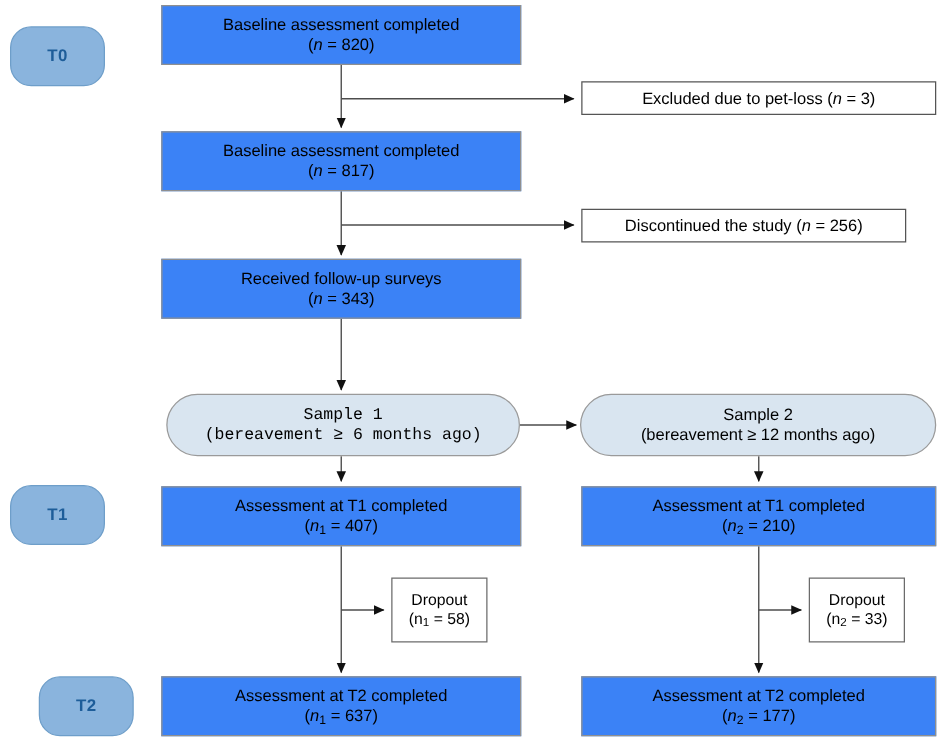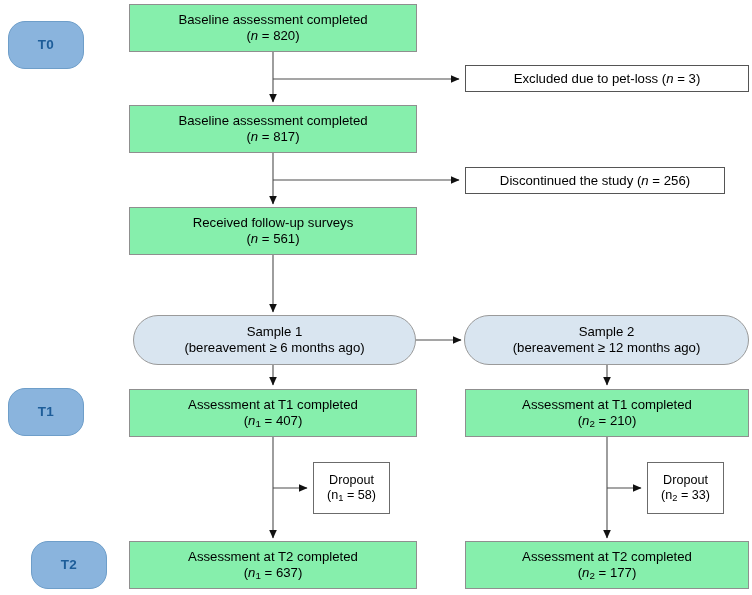--- a/index.html
+++ b/index.html
@@ -31,21 +31,21 @@
     position: absolute;
     box-sizing: border-box;
     display: flex;
     align-items: center;
     justify-content: center;
     text-align: center;
     color: #000000;
     line-height: 1.18;
   }
   .proc-box {
-    background: #86efac;
+    background: #3b82f6;
     border: 1px solid #8f8f8f;
     font-size: 13.2px;
   }
   .side-box {
     background: #ffffff;
     border: 1px solid #555555;
     font-size: 13.2px;
   }
   .small-box {
     background: #ffffff;
@@ -134,33 +134,33 @@
   <div class="node proc-box" style="left:129px; top:105px; width:288px; height:48px;">
     <span class="lines">
       <span class="ln">Baseline assessment completed</span>
       <span class="ln"><span>(</span><span class="ital">n</span><span> = 817)</span></span>
     </span>
   </div>
 
   <div class="node proc-box" style="left:129px; top:207px; width:288px; height:48px;">
     <span class="lines">
       <span class="ln">Received follow-up surveys</span>
-      <span class="ln"><span>(</span><span class="ital">n</span><span> = 561)</span></span>
+      <span class="ln"><span>(</span><span class="ital">n</span><span> = 343)</span></span>
     </span>
   </div>
 
   <div class="node side-box" style="left:465px; top:65px; width:284px; height:27px;">
     <span class="ln"><span>Excluded due to pet-loss (</span><span class="ital">n</span><span> = 3)</span></span>
   </div>
 
   <div class="node side-box" style="left:465px; top:167px; width:260px; height:27px;">
     <span class="ln"><span>Discontinued the study (</span><span class="ital">n</span><span> = 256)</span></span>
   </div>
 
-  <div class="node sample-oval" style="left:133px; top:315px; width:283px; height:50px;">
+  <div class="node sample-oval" style="left:133px; top:315px; width:283px; height:50px;font-family:Liberation Mono, monospace;">
     <span class="lines">
       <span class="ln">Sample 1</span>
       <span class="ln">(bereavement ≥ 6 months ago)</span>
     </span>
   </div>
 
   <div class="node sample-oval" style="left:464px; top:315px; width:285px; height:50px;">
     <span class="lines">
       <span class="ln">Sample 2</span>
       <span class="ln">(bereavement ≥ 12 months ago)</span>

